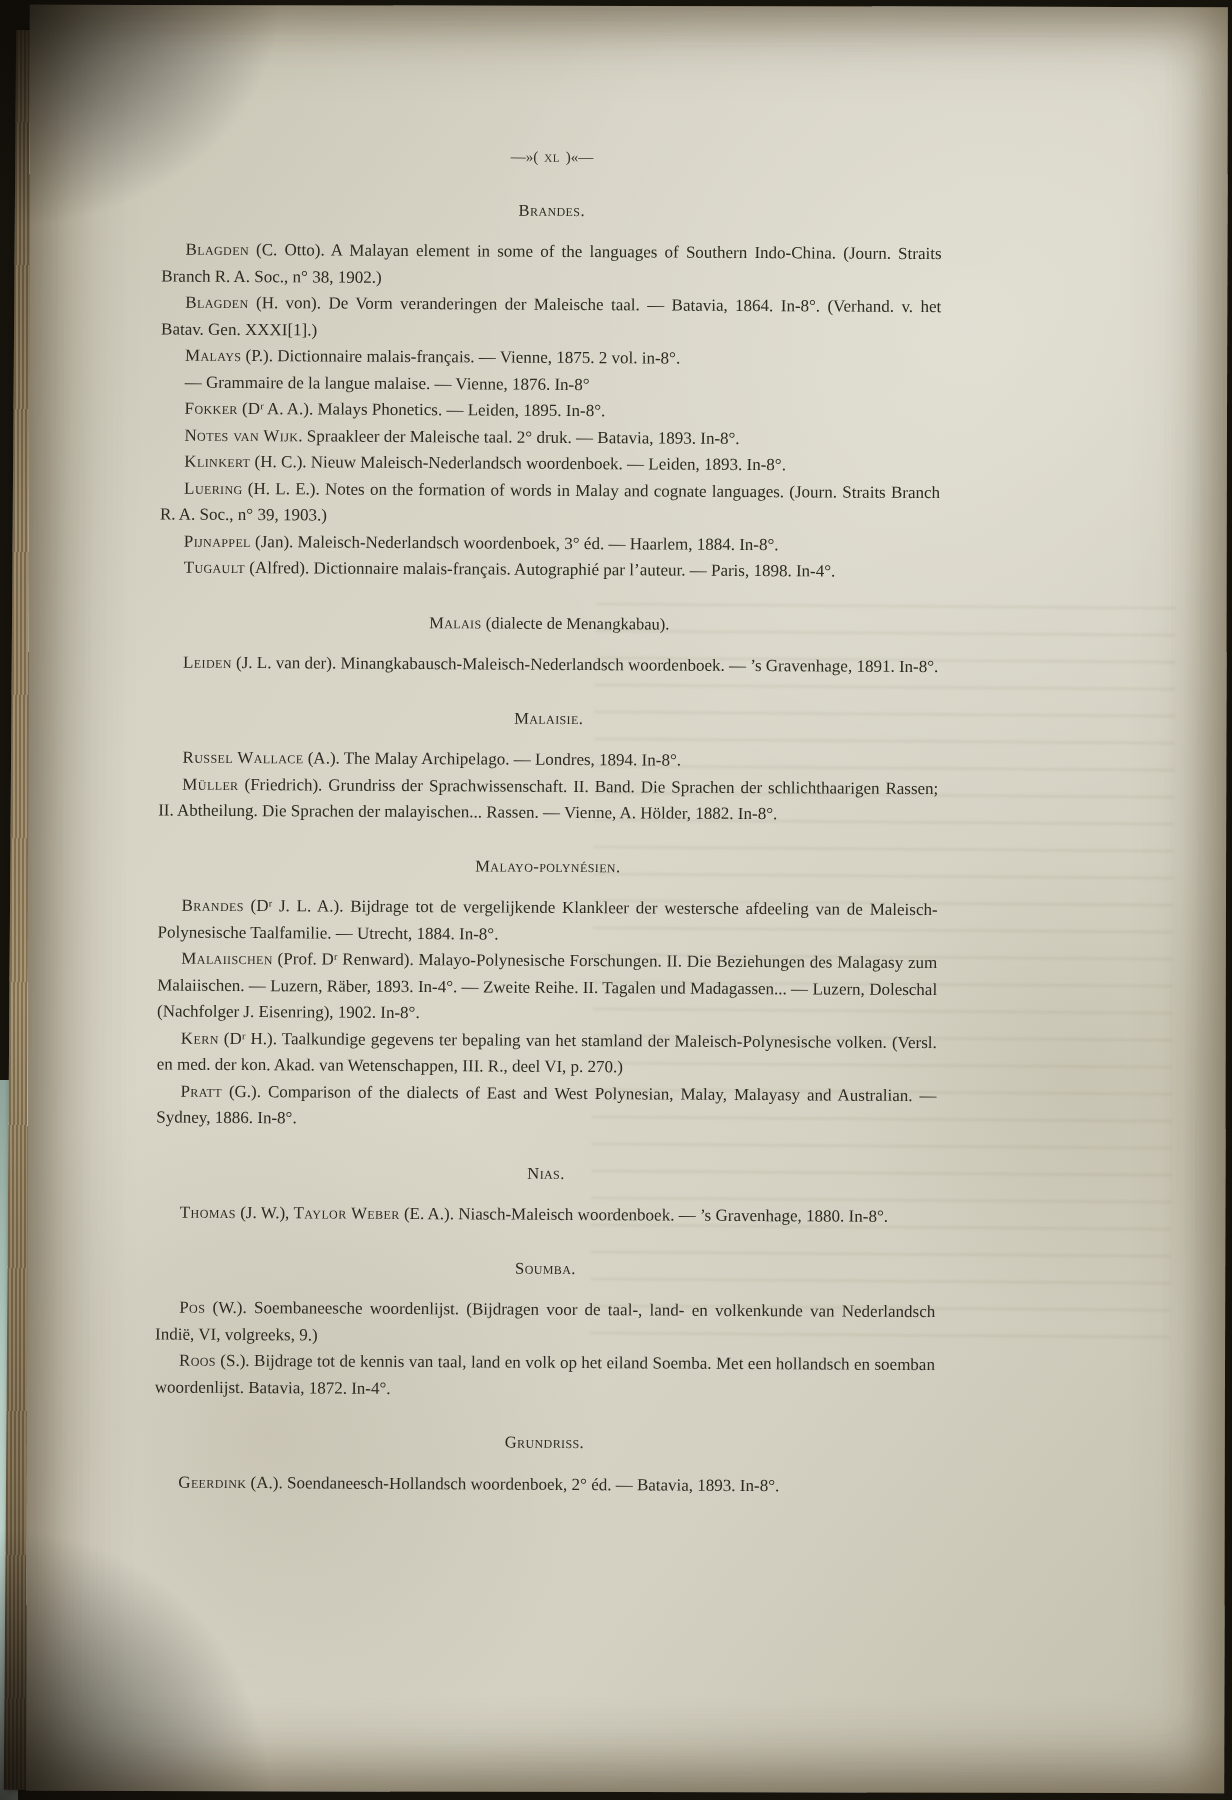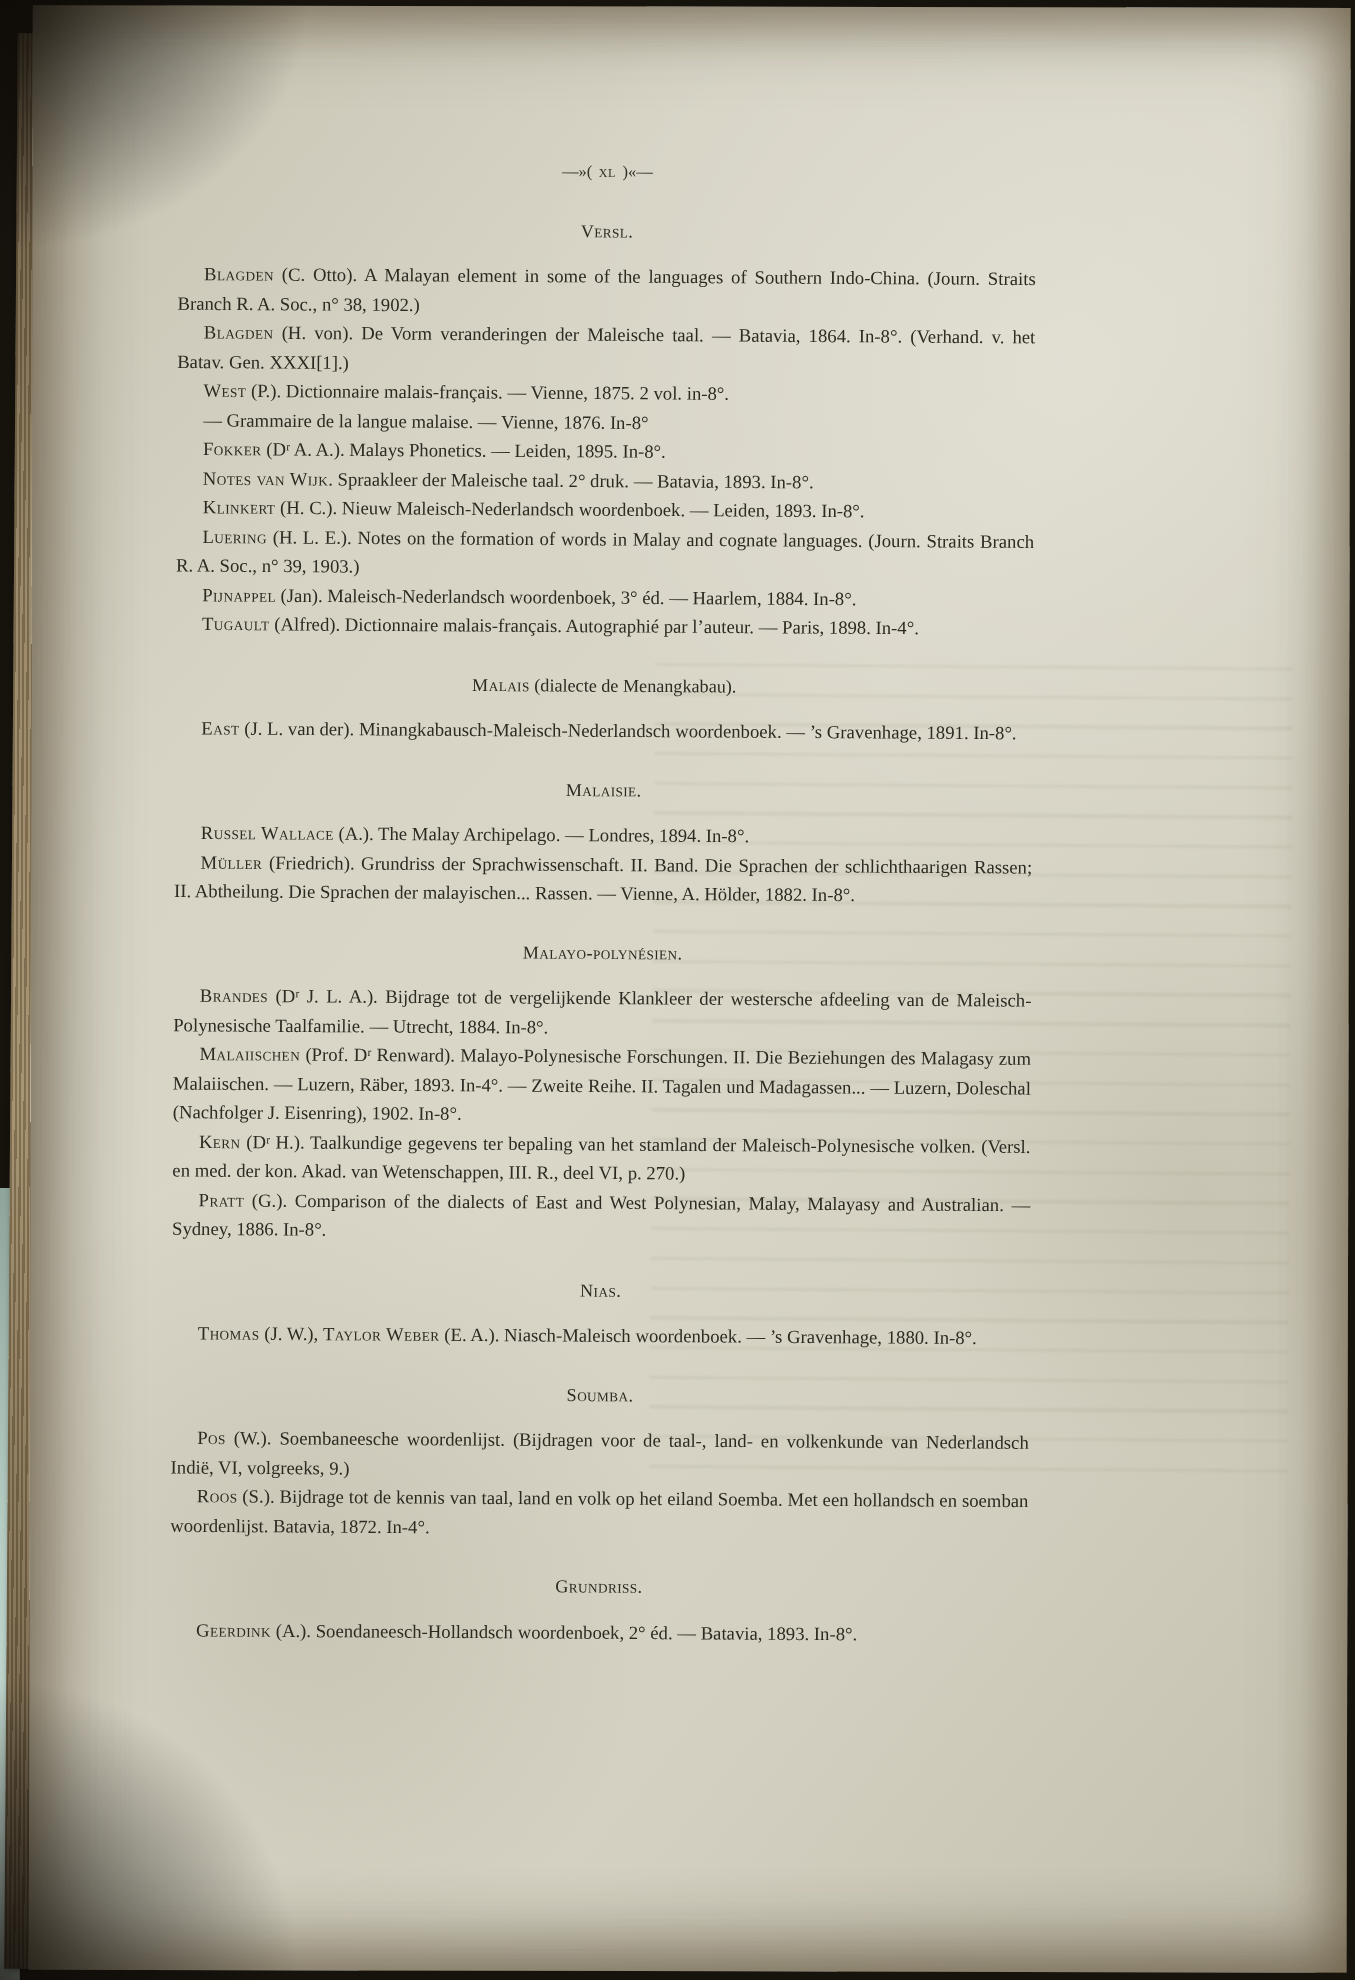--- a/index.html
+++ b/index.html
@@ -108,33 +108,33 @@
 
     <div class="content">
 
       <div class="page-header">
         <span class="orn">—»(</span>
         <span class="sc">xl</span>
         <span class="orn">)«—</span>
       </div>
 
       <section>
-          <h2 class="section-title"><span class="sc">Versl.</span></h2>
+          <h2 class="section-title"><span class="sc">Brandes.</span></h2>
           <p class="entry"><span class="sc">Blagden</span><span> (C. Otto). A Malayan element in some of the languages of Southern Indo-China. (Journ. Straits Branch R. A. Soc., n° 38, 1902.)</span></p>
           <p class="entry"><span class="sc">Blagden</span><span> (H. von). De Vorm veranderingen der Maleische taal. — Batavia, 1864. In-8°. (Verhand. v. het Batav. Gen. XXXI[1].)</span></p>
-          <p class="entry"><span class="sc">West</span><span> (P.). Dictionnaire malais-français. — Vienne, 1875. 2 vol. in-8°.</span></p>
+          <p class="entry"><span class="sc">Malays</span><span> (P.). Dictionnaire malais-français. — Vienne, 1875. 2 vol. in-8°.</span></p>
           <p class="entry"><span>— Grammaire de la langue malaise. — Vienne, 1876. In-8°</span></p>
           <p class="entry"><span class="sc">Fokker</span><span> (Dʳ A. A.). Malays Phonetics. — Leiden, 1895. In-8°.</span></p>
           <p class="entry"><span class="sc">Notes van Wijk</span><span>. Spraakleer der Maleische taal. 2° druk. — Batavia, 1893. In-8°.</span></p>
           <p class="entry"><span class="sc">Klinkert</span><span> (H. C.). Nieuw Maleisch-Nederlandsch woordenboek. — Leiden, 1893. In-8°.</span></p>
           <p class="entry"><span class="sc">Luering</span><span> (H. L. E.). Notes on the formation of words in Malay and cognate languages. (Journ. Straits Branch R. A. Soc., n° 39, 1903.)</span></p>
           <p class="entry"><span class="sc">Pijnappel</span><span> (Jan). Maleisch-Nederlandsch woordenboek, 3° éd. — Haarlem, 1884. In-8°.</span></p>
           <p class="entry"><span class="sc">Tugault</span><span> (Alfred). Dictionnaire malais-français. Autographié par l’auteur. — Paris, 1898. In-4°.</span></p>
           <h2 class="section-title"><span class="sc">Malais</span><span> (dialecte de Menangkabau).</span></h2>
-          <p class="entry"><span class="sc">East</span><span> (J. L. van der). Minangkabausch-Maleisch-Nederlandsch woordenboek. — ’s Gravenhage, 1891. In-8°.</span></p>
+          <p class="entry"><span class="sc">Leiden</span><span> (J. L. van der). Minangkabausch-Maleisch-Nederlandsch woordenboek. — ’s Gravenhage, 1891. In-8°.</span></p>
           <h2 class="section-title"><span class="sc">Malaisie.</span></h2>
           <p class="entry"><span class="sc">Russel Wallace</span><span> (A.). The Malay Archipelago. — Londres, 1894. In-8°.</span></p>
           <p class="entry"><span class="sc">Müller</span><span> (Friedrich). Grundriss der Sprachwissenschaft. II. Band. Die Sprachen der schlichthaarigen Rassen; II. Abtheilung. Die Sprachen der malayischen... Rassen. — Vienne, A. Hölder, 1882. In-8°.</span></p>
           <h2 class="section-title"><span class="sc">Malayo-polynésien.</span></h2>
           <p class="entry"><span class="sc">Brandes</span><span> (Dʳ J. L. A.). Bijdrage tot de vergelijkende Klankleer der westersche afdeeling van de Maleisch-Polynesische Taalfamilie. — Utrecht, 1884. In-8°.</span></p>
           <p class="entry"><span class="sc">Malaiischen</span><span> (Prof. Dʳ Renward). Malayo-Polynesische Forschungen. II. Die Beziehungen des Malagasy zum Malaiischen. — Luzern, Räber, 1893. In-4°. — Zweite Reihe. II. Tagalen und Madagassen... — Luzern, Doleschal (Nachfolger J. Eisenring), 1902. In-8°.</span></p>
           <p class="entry"><span class="sc">Kern</span><span> (Dʳ H.). Taalkundige gegevens ter bepaling van het stamland der Maleisch-Polynesische volken. (Versl. en med. der kon. Akad. van Wetenschappen, III. R., deel VI, p. 270.)</span></p>
           <p class="entry"><span class="sc">Pratt</span><span> (G.). Comparison of the dialects of East and West Polynesian, Malay, Malayasy and Australian. — Sydney, 1886. In-8°.</span></p>
           <h2 class="section-title"><span class="sc">Nias.</span></h2>
           <p class="entry"><span class="sc">Thomas</span><span> (J. W.), </span><span class="sc">Taylor Weber</span><span> (E. A.). Niasch-Maleisch woordenboek. — ’s Gravenhage, 1880. In-8°.</span></p>

